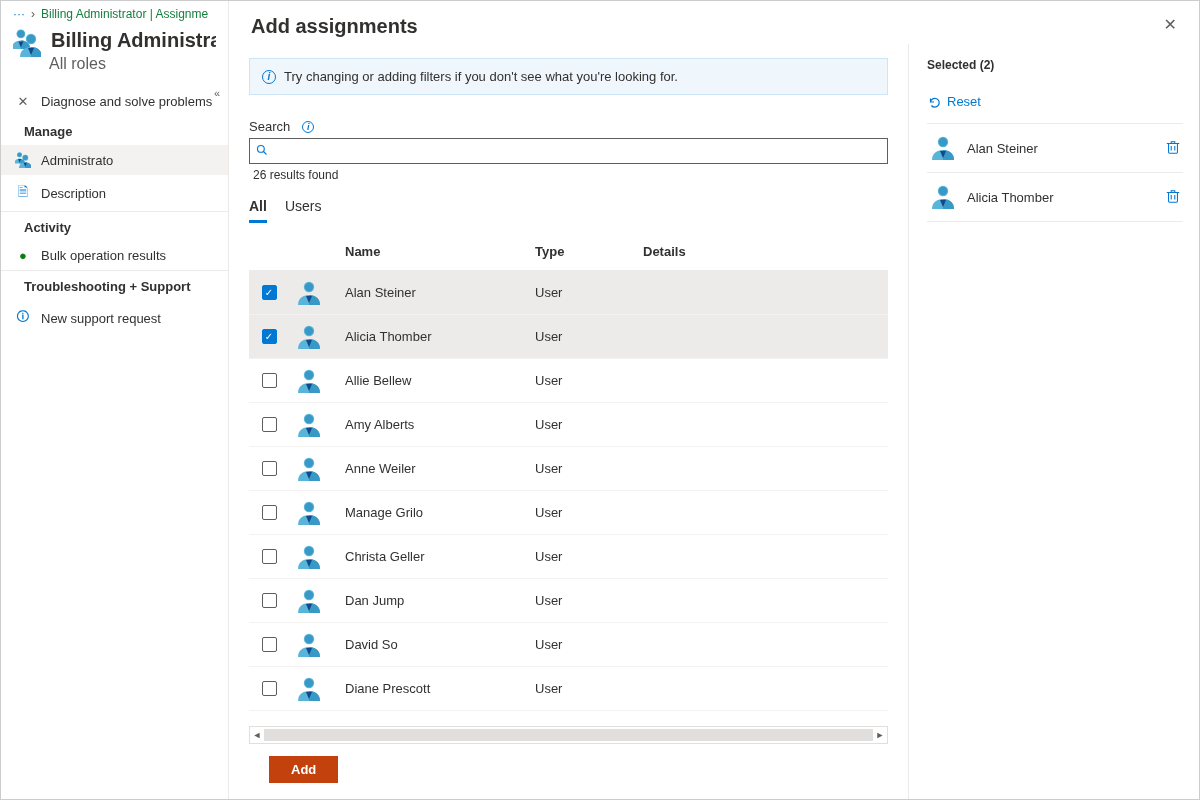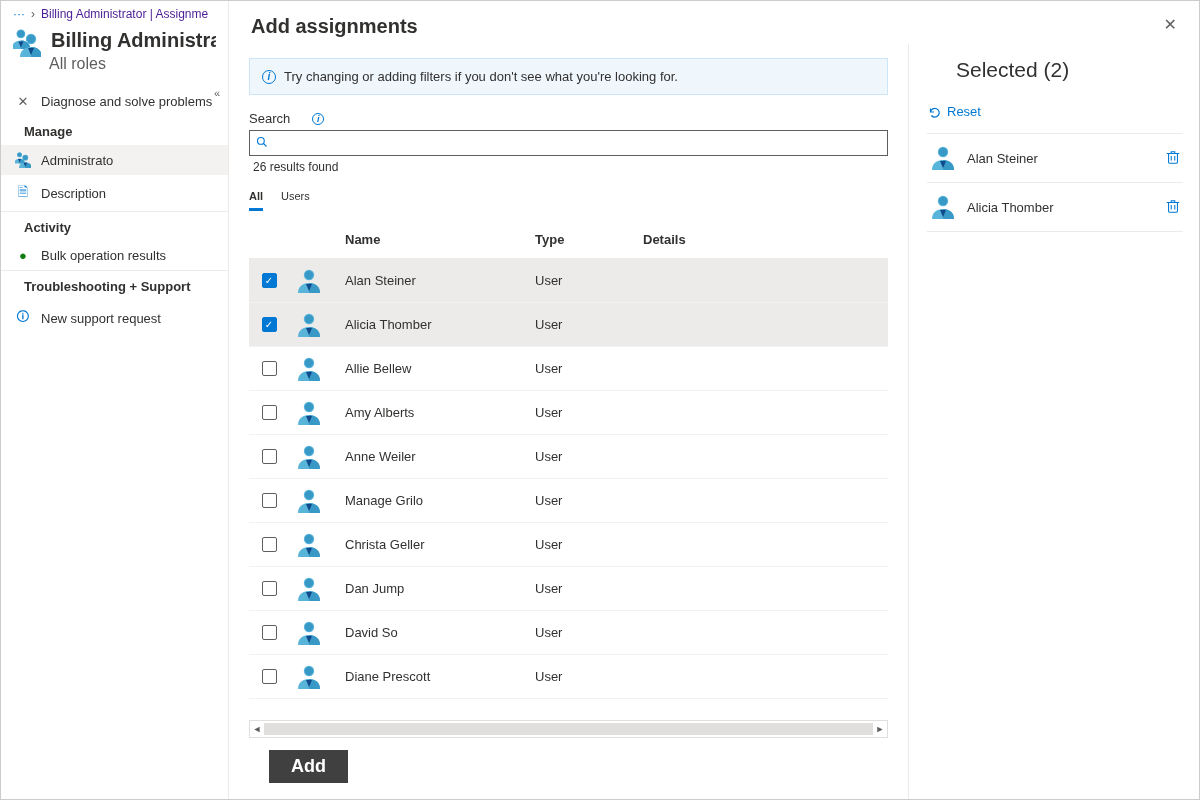--- a/index.html
+++ b/index.html
@@ -3,21 +3,21 @@
   <meta charset="utf-8">
   <style>
     * { box-sizing: border-box; margin: 0; padding: 0; }
     body { font-family: "Segoe UI", -apple-system, sans-serif; font-size: 13px; color: #323130; width: 1200px; height: 800px; overflow: hidden; border: 1px solid #ccc; position: relative; background: #fff; }
 
     
     .bg-page { position: absolute; left: 0; top: 0; width: 228px; height: 100%; border-right: 1px solid #edebe9; }
     .breadcrumb-bar { display: flex; align-items: center; gap: 6px; padding: 6px 12px 0 12px; font-size: 12px; color: #605e5c; }
     .breadcrumb-bar .dots { color: #0078d4; cursor: pointer; }
     .breadcrumb-bar .sep { color: #605e5c; }
-    .breadcrumb-bar .link { color: #4c1d95; cursor: pointer; white-space: nowrap; overflow: hidden; text-align: right; }
+    .breadcrumb-bar .link { color: #15803d; cursor: pointer; white-space: nowrap; overflow: hidden; text-align: right; }
     .bg-header { display: flex; align-items: flex-start; gap: 10px; padding: 8px 12px 4px 12px; }
     .bg-title { font-size: 20px; font-weight: 600; white-space: nowrap; overflow: hidden; }
     .bg-subtitle { font-size: 16px; color: #605e5c; padding-left: 48px; margin-top: -6px; padding-bottom: 8px;}
     .collapse-chevron { position: absolute; right: 8px; top: 86px; font-size: 11px; color: #605e5c; cursor: pointer; }
     .nav-section { padding: 6px 0; }
     .nav-heading { font-size: 13px; font-weight: 600; padding: 8px 23px 6px; border-top: 1px solid #edebe9; }
     .nav-heading.first { border-top: none; }
     .nav-item { display: flex; align-items: center; gap: 10px; padding: 7px 14px; cursor: pointer; font-size: 13px; }
     .nav-item.active { background: #f3f2f1; }
     .nav-item .icon { width: 16px; display: inline-flex; justify-content: center; color: #0078d4; }
@@ -30,27 +30,27 @@
     .panel-title { font-size: 20px; font-weight: 600; }
     .close-x { font-size: 16px; color: #605e5c; cursor: pointer; background: none; border: none; font-family: inherit; }
 
     .panel-body { flex: 1; display: flex; overflow: hidden; }
     .main-col { flex: 1; min-width: 0; padding: 14px 20px 0 20px; display: flex; flex-direction: column; border-right: 1px solid #edebe9; }
     .side-col { width: 290px; padding: 14px 16px 0 18px; display: flex; flex-direction: column; }
 
     .info-banner { display: flex; align-items: center; gap: 8px; padding: 10px 12px; border: 1px solid #cde6f7; background: #eff6fc; color: #323130; font-size: 13px; }
     .info-icon { width: 14px; height: 14px; border: 1px solid #0078d4; border-radius: 50%; color: #0078d4; display: inline-flex; align-items: center; justify-content: center; font-size: 10px; font-style: italic; font-weight: 600; flex-shrink: 0; }
 
-    .search-label-row { display: flex; align-items: center; gap: 22px; margin-top: 16px; font-size: 13px; }
+    .search-label-row { display: flex; align-items: center; gap: 12px; margin-top: 24px; font-size: 13px; }
     .search-box { display: flex; align-items: center; border: 1px solid #605e5c; height: 26px; margin-top: 4px; }
     .search-box .sicon { padding: 0 6px; color: #0078d4; font-size: 12px; }
     .search-box input { border: none; outline: none; flex: 1; font-size: 13px; padding-right: 6px; }
     .results-count { font-size: 12px; margin-top: 4px; padding-left: 4px; }
 
-    .tabs { display: flex; gap: 18px; margin-top: 12px; font-size: 11px; }
+    .tabs { display: flex; gap: 18px; margin-top: 12px; font-size: 14px; }
     .tab { padding: 4px 0 6px; cursor: pointer; color: #323130; border-bottom: 2px solid transparent; }
     .tab.active { font-weight: 600; border-bottom: 3px solid #0078d4; color: #323130; }
 
     .table-wrap { flex: 1; margin-top: 10px; overflow: hidden; display: flex; flex-direction: column; }
     .grid { display: grid; grid-template-columns: 46px 50px 190px 108px 1fr; align-items: center; }
     .grid-header { font-weight: 600; font-size: 13px; border-bottom: 1px solid #edebe9; height: 38px; }
     .rows-scroll { overflow-y: auto; overflow-x: hidden; flex: 1; }
     .row { height: 44px; border-bottom: 1px solid #f3f2f1; font-size: 13px; }
     .row.selected { background: #edebe9; }
     .cell { padding-right: 6px; }
@@ -58,23 +58,23 @@
     .checkbox { width: 15px; height: 15px; border: 1px solid #605e5c; border-radius: 2px; display: inline-flex; align-items: center; justify-content: center; background: #fff; cursor: pointer; }
     .checkbox.checked { background: #0078d4; border-color: #0078d4; color: #fff; font-size: 10px; }
     .avatar { width: 28px; height: 28px; position: relative; }
 
     .hscroll { height: 18px; margin-top: 4px; position: relative; background: #fff; border: 1px solid #e1dfdd; display:flex; align-items:center; }
     .hscroll .thumb { position: absolute; left: 14px; right: 14px; top: 2px; bottom: 2px; background: #e1dfdd; border-radius: 0; }
     .hscroll .arr { width:14px; text-align:center; font-size:9px; color:#605e5c; z-index:1; }
     .hscroll .arr.right { margin-left:auto; }
 
     .footer { padding: 12px 20px 16px; }
-    .add-btn { background: #404040; color: #fff; border: none; font-size: 18px; font-weight: 600; padding: 6px 22px; cursor: pointer; }
-
-    .selected-title { font-size: 21px; font-weight: 400; margin-left: 29px; }
+    .add-btn { background: #c2410c; color: #fff; border: none; font-size: 13px; font-weight: 600; padding: 6px 22px; cursor: pointer; }
+
+    .selected-title { font-size: 12px; font-weight: 700; }
     .reset-row { display: flex; align-items: center; gap: 6px; margin-top: 22px; color: #0078d4; cursor: pointer; font-size: 13px; }
     .selected-list { margin-top: 14px; }
     .sel-item { display: flex; align-items: center; gap: 10px; padding: 10px 2px; border-bottom: 1px solid #edebe9; }
     .sel-item:first-child { border-top: 1px solid #edebe9; }
     .sel-name { flex: 1; font-size: 13px; }
     .trash { color: #0078d4; cursor: pointer; background:none; border:none; }
 
     
     .person-icon svg { display:block; }
 

